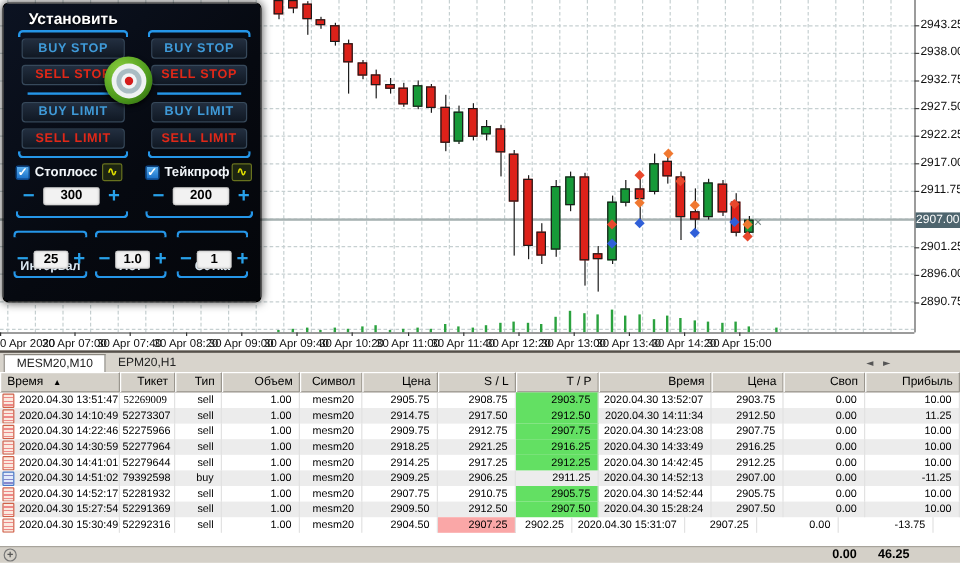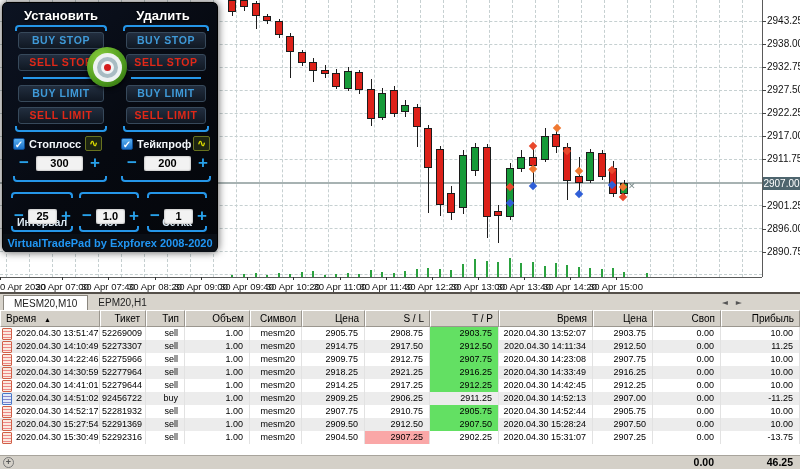--- a/index.html
+++ b/index.html
@@ -80,21 +80,21 @@
   .doc.sell{border:1px solid #d06048;background:repeating-linear-gradient(#fbe9df 0 2px,#e88 2px 3px);}
   .doc.buy{border:1px solid #4878c8;background:repeating-linear-gradient(#e2ebfb 0 2px,#88c 2px 3px);}
   
   #statusbar{position:absolute;left:0;top:455px;width:800px;height:13px;background:#d4d0c8;
     border-top:1px solid #a8a49c;font:bold 10.5px/12px "Liberation Sans",sans-serif;color:#000;}
   #statusbar .seg{margin-right:10px;}
   #sum-left{position:absolute;left:17px;top:0;white-space:nowrap;}
   #plusico{position:absolute;left:3px;top:1px;width:9px;height:9px;border:1px solid #777;border-radius:50%;
     font:bold 9px/8px "Liberation Sans",sans-serif;color:#555;text-align:center;cursor:pointer;}
   #tot-swap{position:absolute;left:653px;width:61px;text-align:right;}
-  #tot-profit{position:absolute;left:721px;width:72px;text-align:right;}
+  #tot-profit{position:absolute;left:686px;width:72px;text-align:right;}
 </style>
 </head>
 <body>
 
 <div id="root">
 
   <div id="chart">
     <div id="plot">
         <div class="gv" style="left: 6px;"></div>
         <div class="gv" style="left: 29px;"></div>
@@ -315,21 +315,20 @@
         <div class="tlab" style="left: 524px; transform: translateX(-50%);">30 Apr 13:40</div>
         <div class="ttick" style="left: 570px;"></div>
         <div class="tlab" style="left: 570px; transform: translateX(-50%);">30 Apr 14:20</div>
         <div class="ttick" style="left: 616px;"></div>
         <div class="tlab" style="left: 616px; transform: translateX(-50%);">30 Apr 15:00</div>
       </div>
   </div>
 
   <div id="panel">
     <div class="phdr" style="left:8px;top:5px;width:100px;">Установить</div>
-    <div class="phdr" style="left:112px;top:5px;width:96px;">Удалить</div>
     <div class="brd" style="left:12px;top:22px;width:92px;"></div>
     <div class="brd" style="left:120px;top:22px;width:86px;"></div>
 
     <div class="pbtn" style="left:15px;top:29px;width:86px;">BUY STOP</div>
     <div class="pbtn sell" style="left:15px;top:51px;width:86px;">SELL STOP</div>
     <div class="pbtn" style="left:123px;top:29px;width:80px;">BUY STOP</div>
     <div class="pbtn sell" style="left:123px;top:51px;width:80px;">SELL STOP</div>
 
     <div class="bdiv" style="left:20px;top:74px;width:76px;"></div>
     <div class="bdiv" style="left:128px;top:74px;width:70px;"></div>
@@ -383,21 +382,20 @@
     <div class="vbox" style="left:93px;top:206px;width:29px;">1.0</div>
     <div class="mp" style="left:123px;top:205px;">+</div>
     <div class="mp" style="left:144px;top:205px;">−</div>
     <div class="vbox" style="left:161px;top:206px;width:29px;">1</div>
     <div class="mp" style="left:191px;top:205px;">+</div>
 
     <div class="bru" style="left:8px;top:223px;width:62px;"></div>
     <div class="bru" style="left:76px;top:223px;width:60px;"></div>
     <div class="bru" style="left:144px;top:223px;width:60px;"></div>
 
-    <div id="pfoot">VirtualTradePad by Expforex 2008-2020</div>
   </div>
 
   <div id="tabbar">
     <div class="tab active">MESM20,M10</div>
     <div class="tab">EPM20,H1</div>
     <div id="tab-arrows">
       <span>◄</span><span>►</span>
     </div>
   </div>
 
@@ -415,21 +413,21 @@
         <div class="hc" style="width: 60px;">Цена</div>
         <div class="hc" style="width: 68px;">Своп</div>
         <div class="hc" style="width: 79px;">Прибыль</div>
       </div>
     <div id="tbody">
         <div class="tr">
           <div class="td first" style="width: 100px;">
             <span class="doc sell"></span>
             <span>2020.04.30 13:51:47</span>
           </div>
-          <div class="td" style="width: 46px;">52269009</div>
+          <div class="td" style="width: 46px; font-family: Liberation Serif, serif;">52269009</div>
           <div class="td" style="width: 39px;">sell</div>
           <div class="td" style="width: 65px;">1.00</div>
           <div class="td" style="width: 52px;">mesm20</div>
           <div class="td" style="width: 63px;">2905.75</div>
           <div class="td" style="width: 65px;">2908.75</div>
           <div class="td hlg" style="width: 69px;">2903.75</div>
           <div class="td" style="width: 94px;">2020.04.30 13:52:07</div>
           <div class="td" style="width: 60px;">2903.75</div>
           <div class="td" style="width: 68px;">0.00</div>
           <div class="td" style="width: 79px;">10.00</div>
@@ -500,21 +498,21 @@
           <div class="td" style="width: 94px;">2020.04.30 14:42:45</div>
           <div class="td" style="width: 60px;">2912.25</div>
           <div class="td" style="width: 68px;">0.00</div>
           <div class="td" style="width: 79px;">10.00</div>
         </div>
         <div class="tr alt">
           <div class="td first" style="width: 100px;">
             <span class="doc buy"></span>
             <span>2020.04.30 14:51:02</span>
           </div>
-          <div class="td" style="width: 46px;">92456722</div>
+          <div class="td" style="width: 46px;">79392598</div>
           <div class="td" style="width: 39px;">buy</div>
           <div class="td" style="width: 65px;">1.00</div>
           <div class="td" style="width: 52px;">mesm20</div>
           <div class="td" style="width: 63px;">2909.25</div>
           <div class="td" style="width: 65px;">2906.25</div>
           <div class="td" style="width: 69px;">2911.25</div>
           <div class="td" style="width: 94px;">2020.04.30 14:52:13</div>
           <div class="td" style="width: 60px;">2907.00</div>
           <div class="td" style="width: 68px;">0.00</div>
           <div class="td" style="width: 79px;">-11.25</div>
@@ -557,21 +555,21 @@
           <div class="td first" style="width: 100px;">
             <span class="doc sell"></span>
             <span>2020.04.30 15:30:49</span>
           </div>
           <div class="td" style="width: 46px;">52292316</div>
           <div class="td" style="width: 39px;">sell</div>
           <div class="td" style="width: 65px;">1.00</div>
           <div class="td" style="width: 52px;">mesm20</div>
           <div class="td" style="width: 63px;">2904.50</div>
           <div class="td hlp" style="width: 65px;">2907.25</div>
-          <div class="td" style="width: 69px;">2902.25</div>
+          <div class="td" style="width: 47px;">2902.25</div>
           <div class="td" style="width: 94px;">2020.04.30 15:31:07</div>
           <div class="td" style="width: 60px;">2907.25</div>
           <div class="td" style="width: 68px;">0.00</div>
           <div class="td" style="width: 79px;">-13.75</div>
         </div>
       </div>
   </div>
 
   <div id="statusbar">
     <span id="plusico">+</span>

